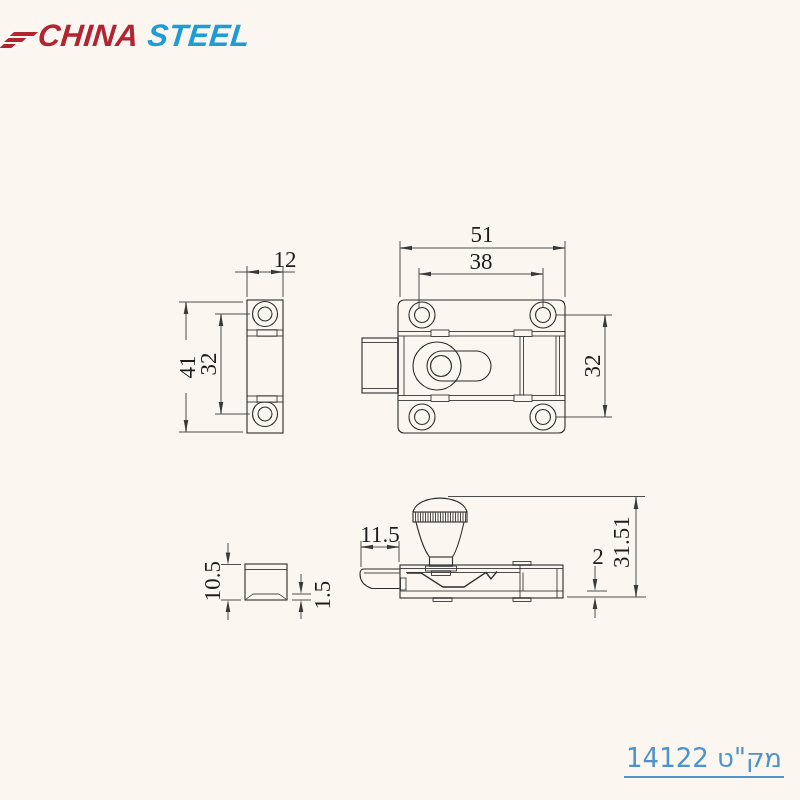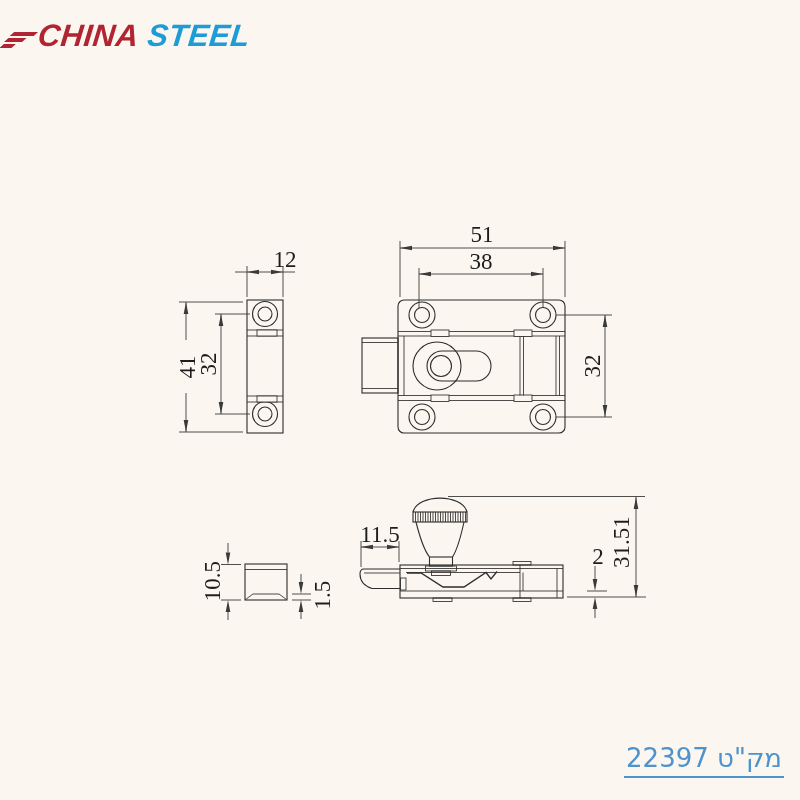--- a/index.html
+++ b/index.html
@@ -193,14 +193,14 @@
 
   <g class="dim">
     <path d="M292,594 H311 M292,600 H311 M301,574 V582 M301,611.5 V619"></path>
     <polygon points="301,594 298.7,582 303.3,582"></polygon>
       <polygon points="301,600 298.7,612 303.3,612"></polygon>
     <text class="dimtxt" transform="translate(322,595) rotate(-90)" dy=".33em" text-anchor="middle">1.5</text>
   </g>
 </svg>
 
 <a class="sku">
-  <span>מק"ט</span> <span>22397</span>
+  <span>מק"ט</span> <span>14122</span>
 </a>
 
 </body></html>

